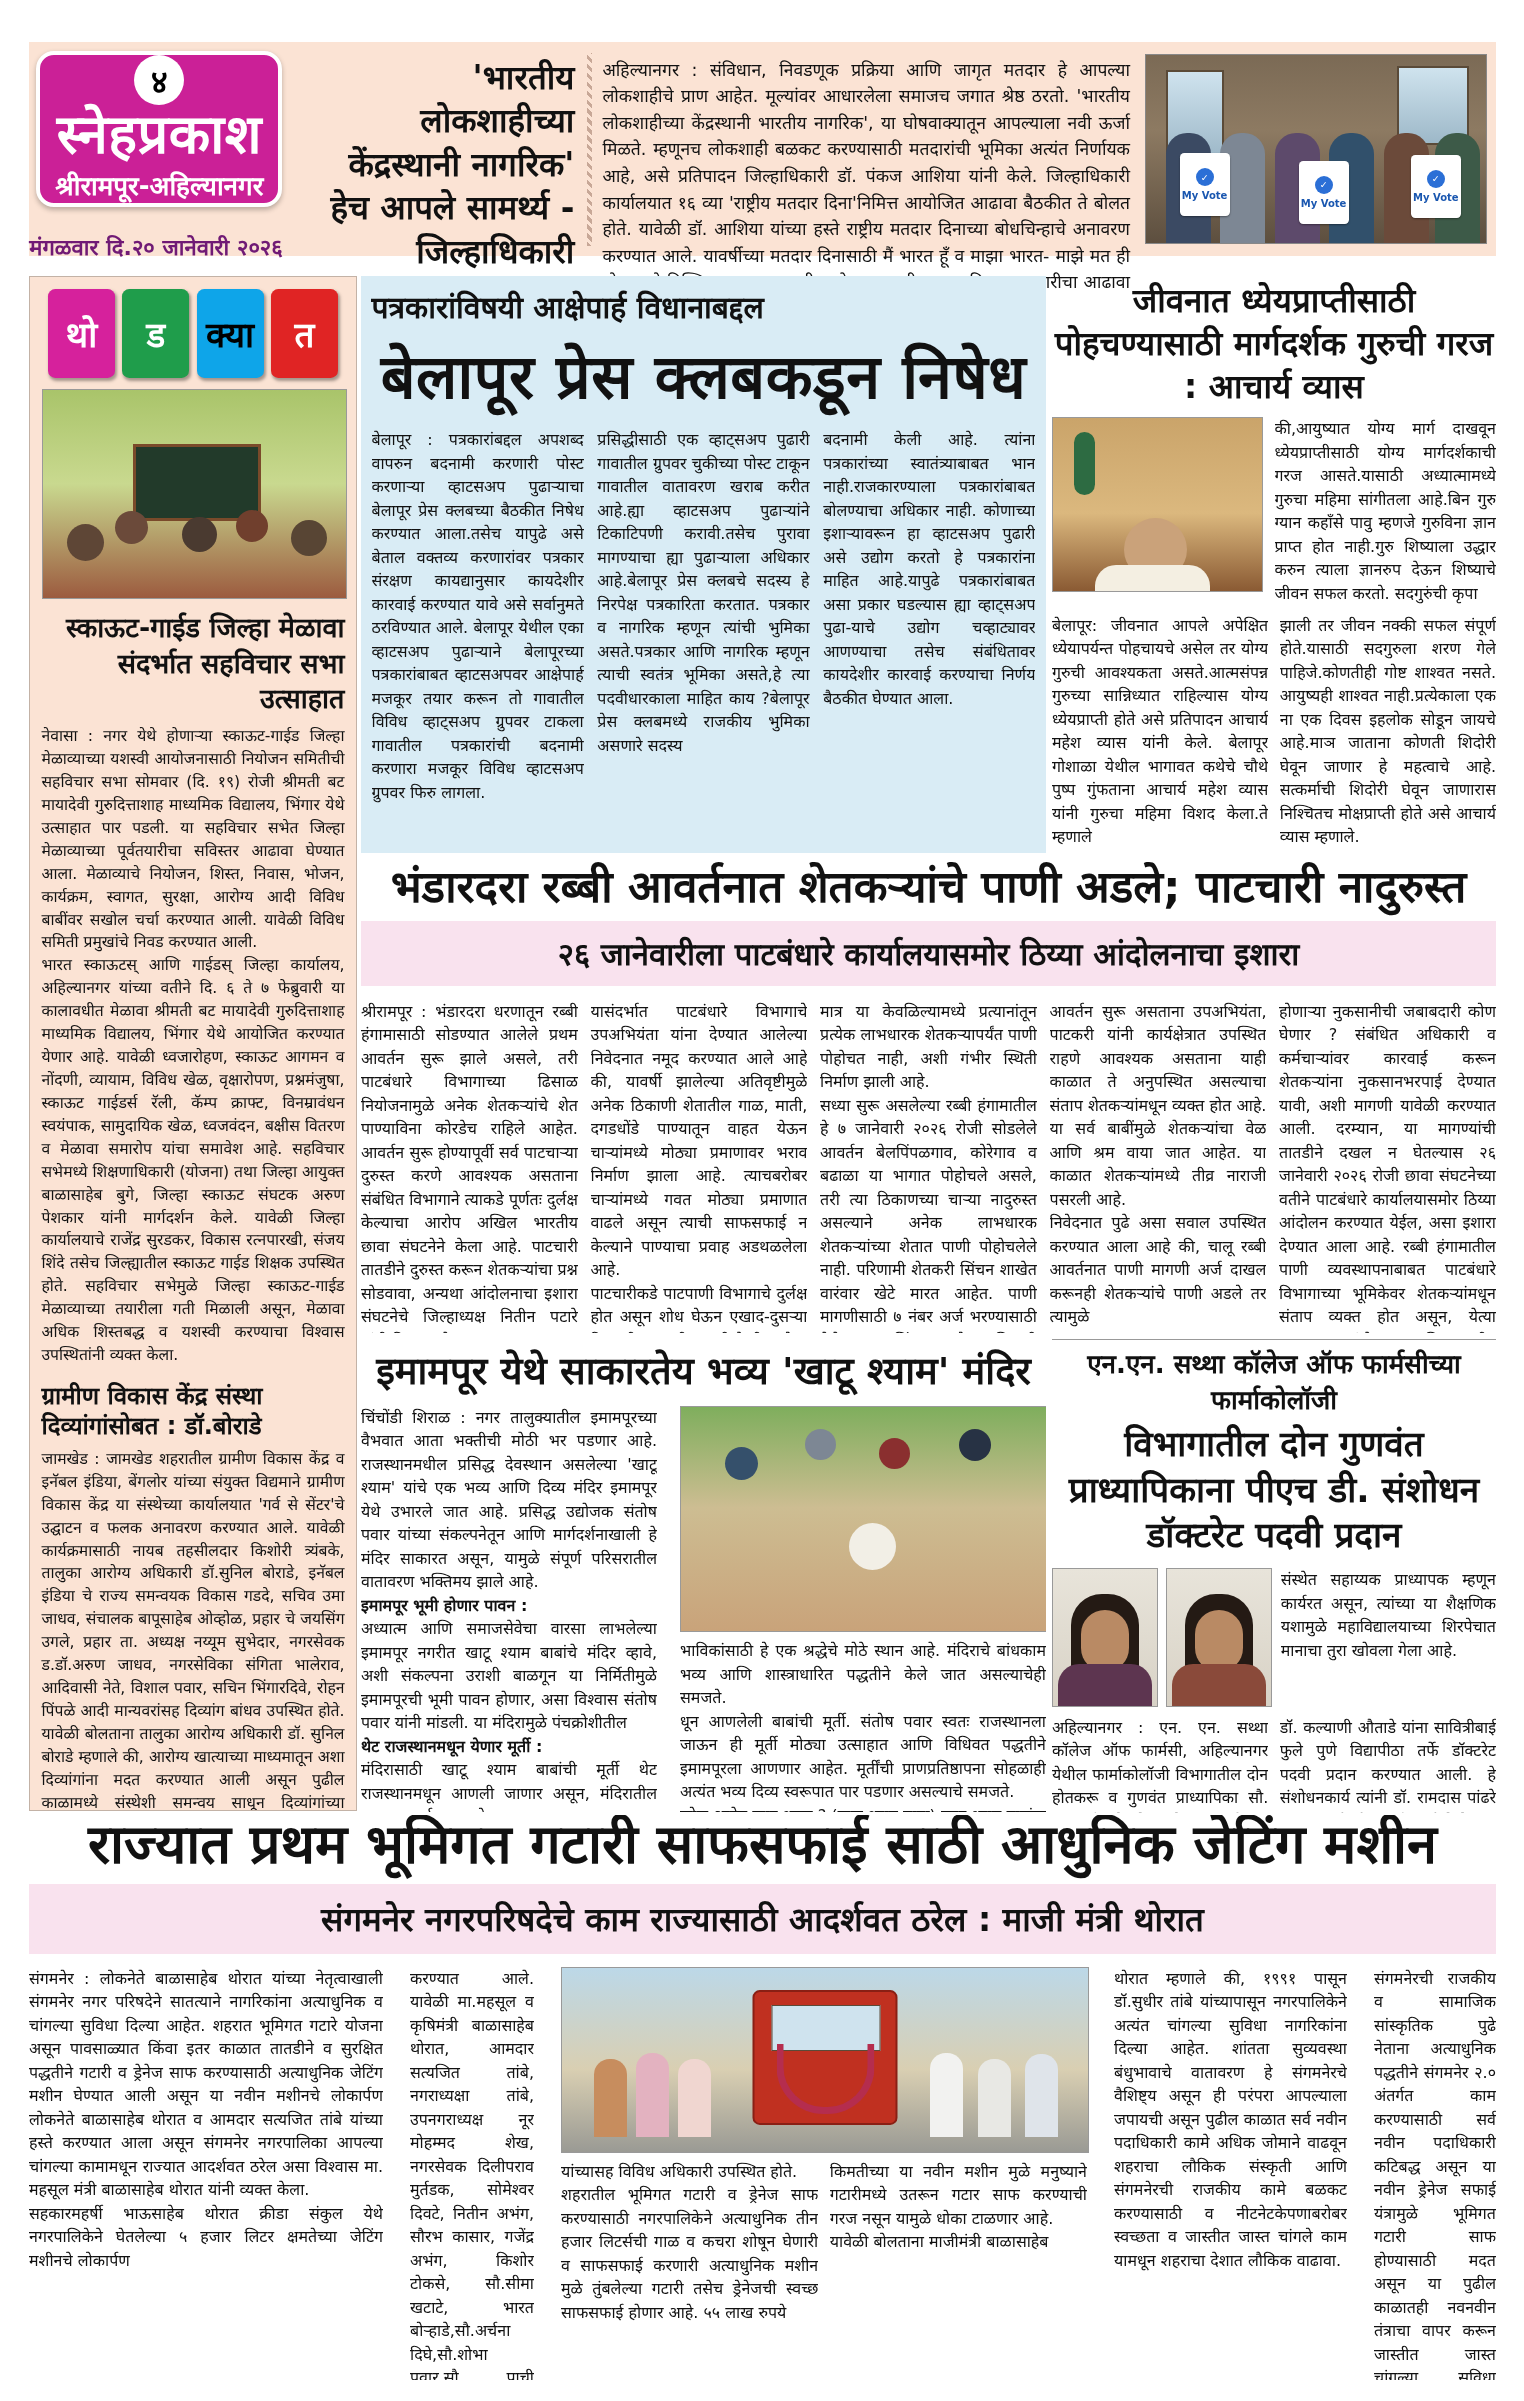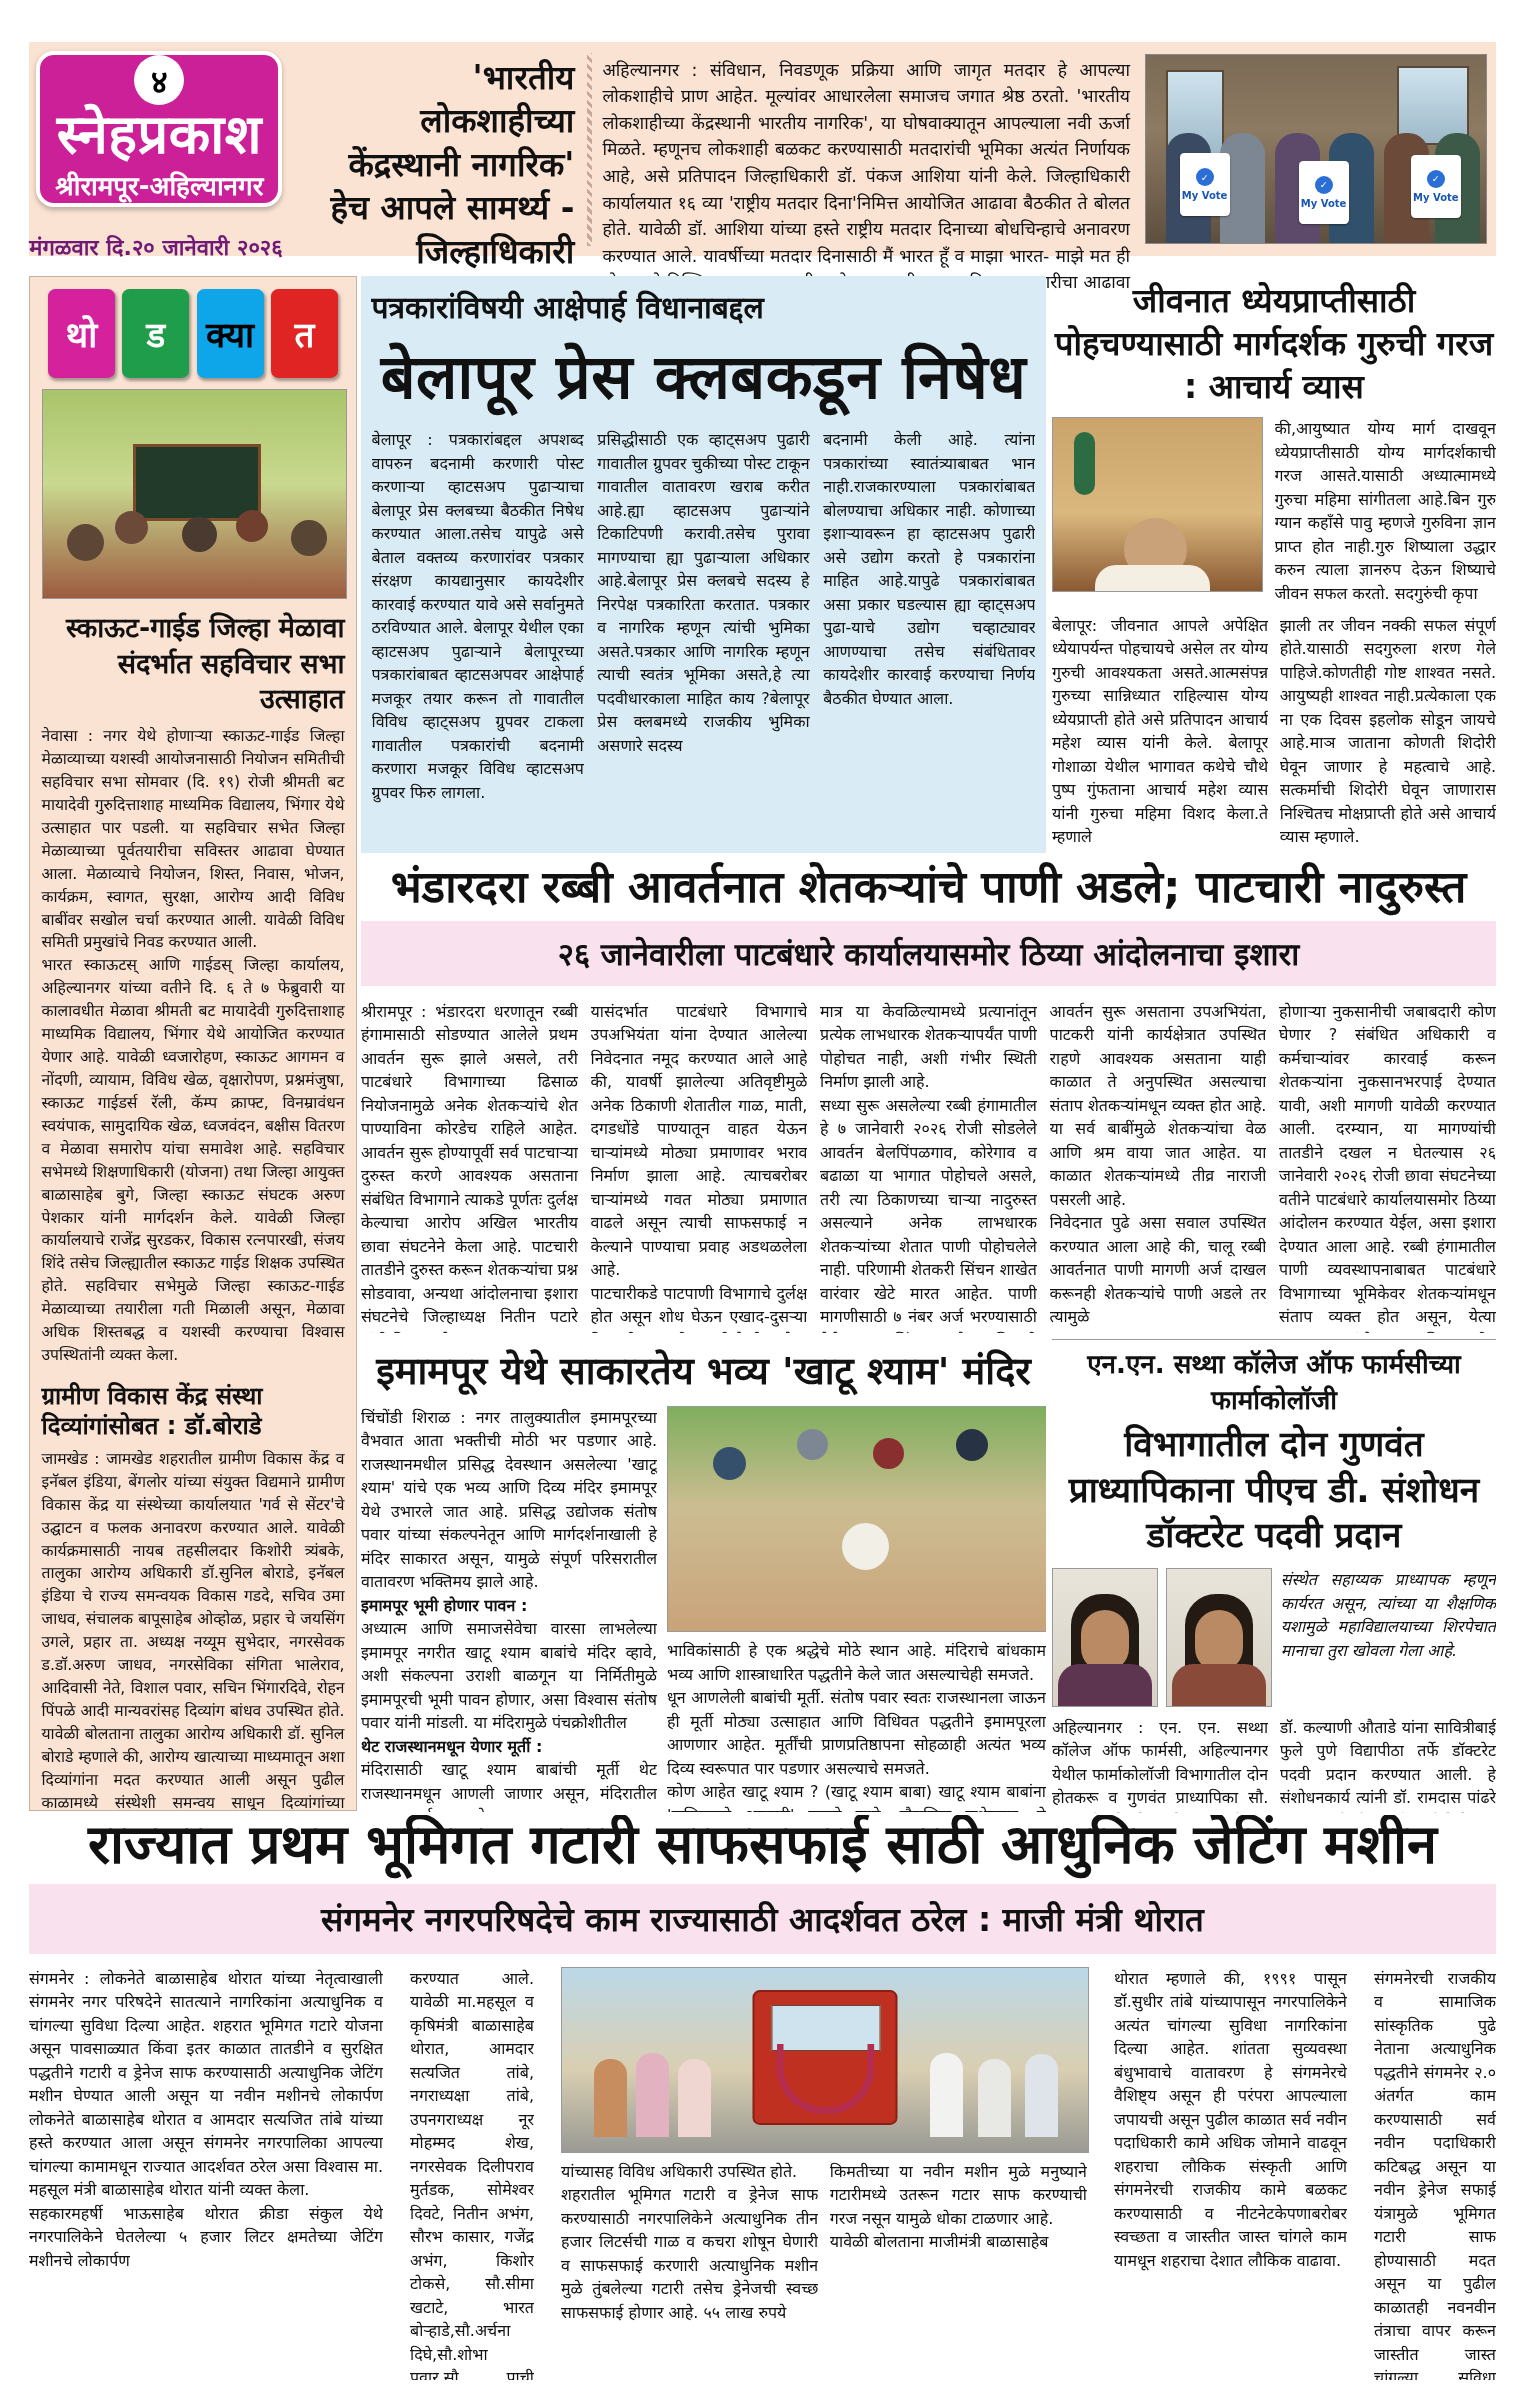--- a/index.html
+++ b/index.html
@@ -66,41 +66,41 @@
   .guru-bottom{display:flex;gap:11.5px;margin-top:8.4px;height:282px;overflow:hidden;}
   
   .bhand{position:absolute;left:361px;top:862px;width:1135px;height:471px;overflow:hidden;}
   .bhand-head{font-size:44px;font-weight:800;text-align:center;line-height:1.15;}
   .bhand-sub{margin-top:8.4px;background:#f9e2ee;text-align:center;font-size:31px;font-weight:700;
              padding:11.5px 0;}
   .cols5{display:flex;gap:12.6px;margin-top:13.6px;height:335px;overflow:hidden;}
   
   .khatu{position:absolute;left:361px;top:1339px;width:685px;height:473px;overflow:hidden;}
   .khatu-head{font-size:38px;font-weight:800;text-align:center;margin:4.2px 0 10.5px;}
-  .khatu-row{display:flex;gap:10px;height:418px;overflow:hidden;}
+  .khatu-row{display:flex;gap:23px;height:418px;overflow:hidden;}
   .khatu-c1{flex:none;width:296px;font-size:16px;line-height:1.47;text-align:justify;overflow:hidden;}
   .khatu-c2{flex:1;overflow:hidden;}
   .khatu-photo{width:100%;height:224px;position:relative;border:0.5px solid #999;overflow:hidden;
      background:linear-gradient(180deg,#7fae5d 0%,#cdbd92 45%,#c9a37a 100%);}
   .k-sub{font-weight:800;}
   
   .phd{position:absolute;left:1052px;top:1339px;width:444px;height:473px;overflow:hidden;
        border-top:1px solid #999;}
   .phd-kicker{font-size:26px;font-weight:800;text-align:center;margin-top:5.2px;}
   .phd-head{font-size:35px;font-weight:800;text-align:center;line-height:1.3;margin:5.2px 0 9.4px;}
   .phd-row{display:flex;gap:8.4px;}
   .portrait{flex:none;width:104px;height:137px;border:0.5px solid #999;position:relative;overflow:hidden;
      background:linear-gradient(180deg,#e8e4da 0%,#d8d2c6 100%);}
   .portrait .face{position:absolute;left:50%;top:30%;transform:translateX(-50%);width:48px;height:62px;
      border-radius:25px;background:#b98a64;}
   .portrait .hair{position:absolute;left:50%;top:18%;transform:translateX(-50%);width:68px;height:78px;
      border-radius:31px 31px 0 0;background:#241a14;}
   .portrait .body{position:absolute;left:50%;bottom:-5.2px;transform:translateX(-50%);width:94px;height:47px;
      border-radius:21px 21px 0 0;background:#5d3550;}
-  .phd-beside{flex:1;font-size:16px;line-height:1.47;text-align:justify;overflow:hidden;font-style:italic;}
+  .phd-beside{flex:1;font-size:16px;line-height:1.47;text-align:justify;overflow:hidden;}
   .phd-bottom{display:flex;gap:11.5px;margin-top:8.4px;height:225px;overflow:hidden;}
   
   .jet{position:absolute;left:29px;top:1815px;width:1467px;height:575px;overflow:hidden;}
   .jet-head{font-size:54px;font-weight:800;text-align:center;line-height:1.1;}
   .jet-sub{margin-top:9.4px;background:#f9e2ee;text-align:center;font-size:33px;font-weight:800;padding:12.6px 0;}
   .jet-body{display:flex;gap:27px;margin-top:12.6px;height:413px;overflow:hidden;}
   .jet-c1{flex:none;width:354px;}
   .jet-c2{flex:none;width:124px;}
   .jet-mid{flex:none;width:526px;display:flex;flex-direction:column;}
   .jet-photo{width:100%;height:184px;position:relative;border:0.5px solid #999;overflow:hidden;

